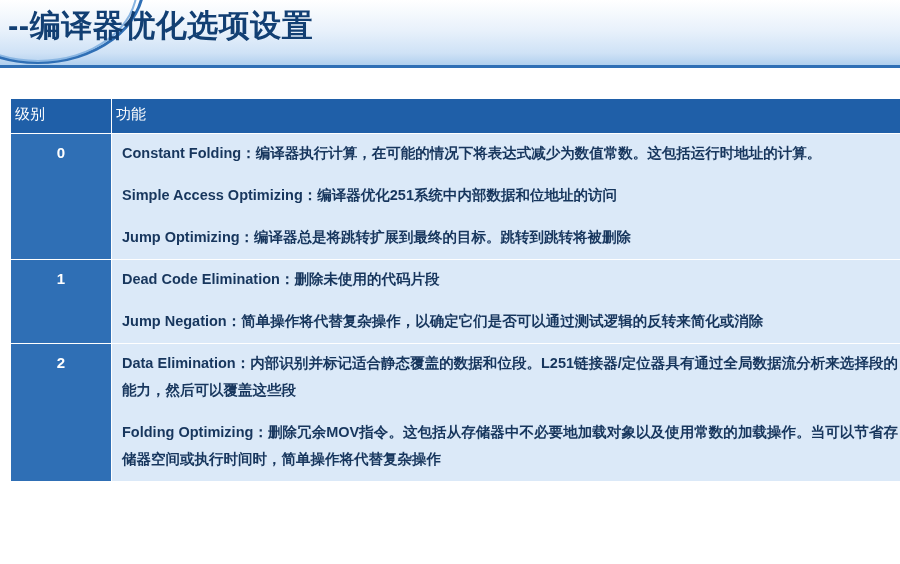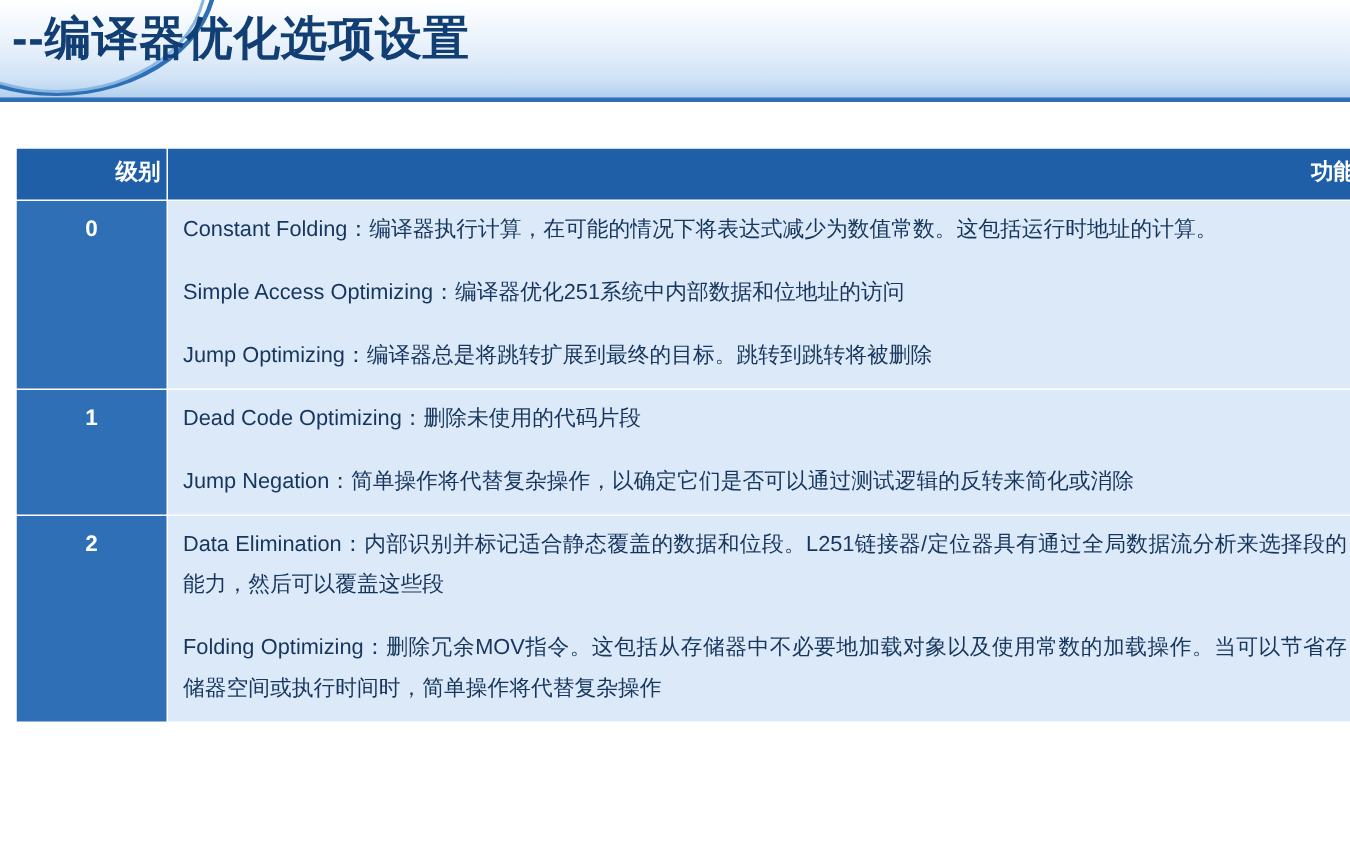--- a/index.html
+++ b/index.html
@@ -86,22 +86,22 @@
   }
   table.opt-table th,
   table.opt-table td {
     border: 1px solid #ffffff;
     vertical-align: top;
   }
   thead th {
     background: #1f5fa8;
     color: #ffffff;
     font-size: 15px;
-    font-weight: bold;
-    text-align: right;
+    font-weight: normal;
+    text-align: left;
     padding: 6px 4px;
     height: 22px;
   }
   th.col-level { width: 92px; }
   th.col-func  { width: 788px; }
 
   td.level-cell {
     background: #2f6fb5;
     color: #ffffff;
     font-size: 15px;
@@ -112,21 +112,21 @@
   }
   td.func-cell {
     background: #dbe9f8;
     color: #17365d;
     padding: 6px 10px 8px 10px;
   }
   .para {
     font-size: 14.5px;
     line-height: 27px;
     color: #17365d;
-    font-weight: normal;
+    font-weight: bold;
     text-align: justify;
   }
   .para + .para { margin-top: 15px; }
 
   
   .bottom-blank {
     position: absolute;
     left: 0;
     bottom: 0;
     width: 900px;
@@ -161,21 +161,21 @@
           <td class="func-cell">
             <div class="para">Constant Folding：编译器执行计算，在可能的情况下将表达式减少为数值常数。这包括运行时地址的计算。</div>
             <div class="para">Simple Access Optimizing：编译器优化251系统中内部数据和位地址的访问</div>
             <div class="para">Jump Optimizing：编译器总是将跳转扩展到最终的目标。跳转到跳转将被删除</div>
           </td>
         </tr>
 
         <tr>
           <td class="level-cell">1</td>
           <td class="func-cell">
-            <div class="para">Dead Code Optimizing：删除未使用的代码片段</div>
+            <div class="para">Dead Code Elimination：删除未使用的代码片段</div>
             <div class="para">Jump Negation：简单操作将代替复杂操作，以确定它们是否可以通过测试逻辑的反转来简化或消除</div>
           </td>
         </tr>
 
         <tr>
           <td class="level-cell">2</td>
           <td class="func-cell">
             <div class="para">Data Elimination：内部识别并标记适合静态覆盖的数据和位段。L251链接器/定位器具有通过全局数据流分析来选择段的能力，然后可以覆盖这些段</div>
             <div class="para">Folding Optimizing：删除冗余MOV指令。这包括从存储器中不必要地加载对象以及使用常数的加载操作。当可以节省存储器空间或执行时间时，简单操作将代替复杂操作</div>
           </td>

